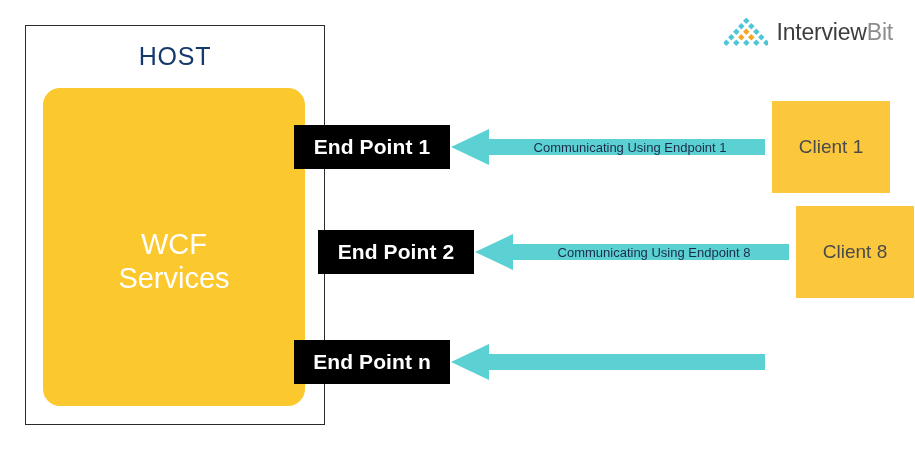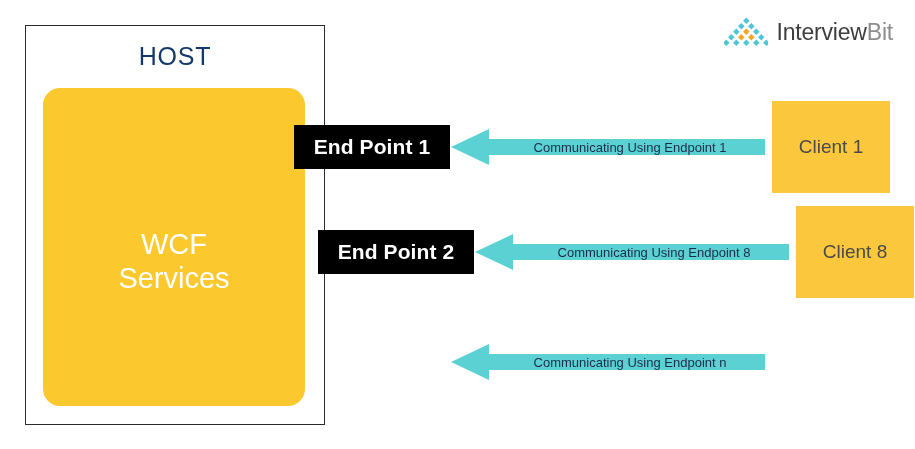--- a/index.html
+++ b/index.html
@@ -229,23 +229,23 @@
     </div>
     <div class="arrow-label">
       <span>Communicating Using Endpoint 8</span>
     </div>
     <div class="client">
       <span class="client-label">Client 8</span>
     </div>
   </div>
 
   <div class="row" style="top:340px;">
+    <div class="endpoint">
+      <span class="endpoint-label">End Point n</span>
+    </div>
     <div class="arrow">
       <svg viewBox="0 0 314 36" preserveAspectRatio="none">
         <path d="M0 18 L38 0 L38 10 L314 10 L314 26 L38 26 L38 36 Z" fill="#5BD1D4"></path>
       </svg>
     </div>
-    <div class="arrow-label">
-      <span>Communicating Using Endpoint n</span>
-    </div>
   </div>
 
 </div>
 
 </body></html>

